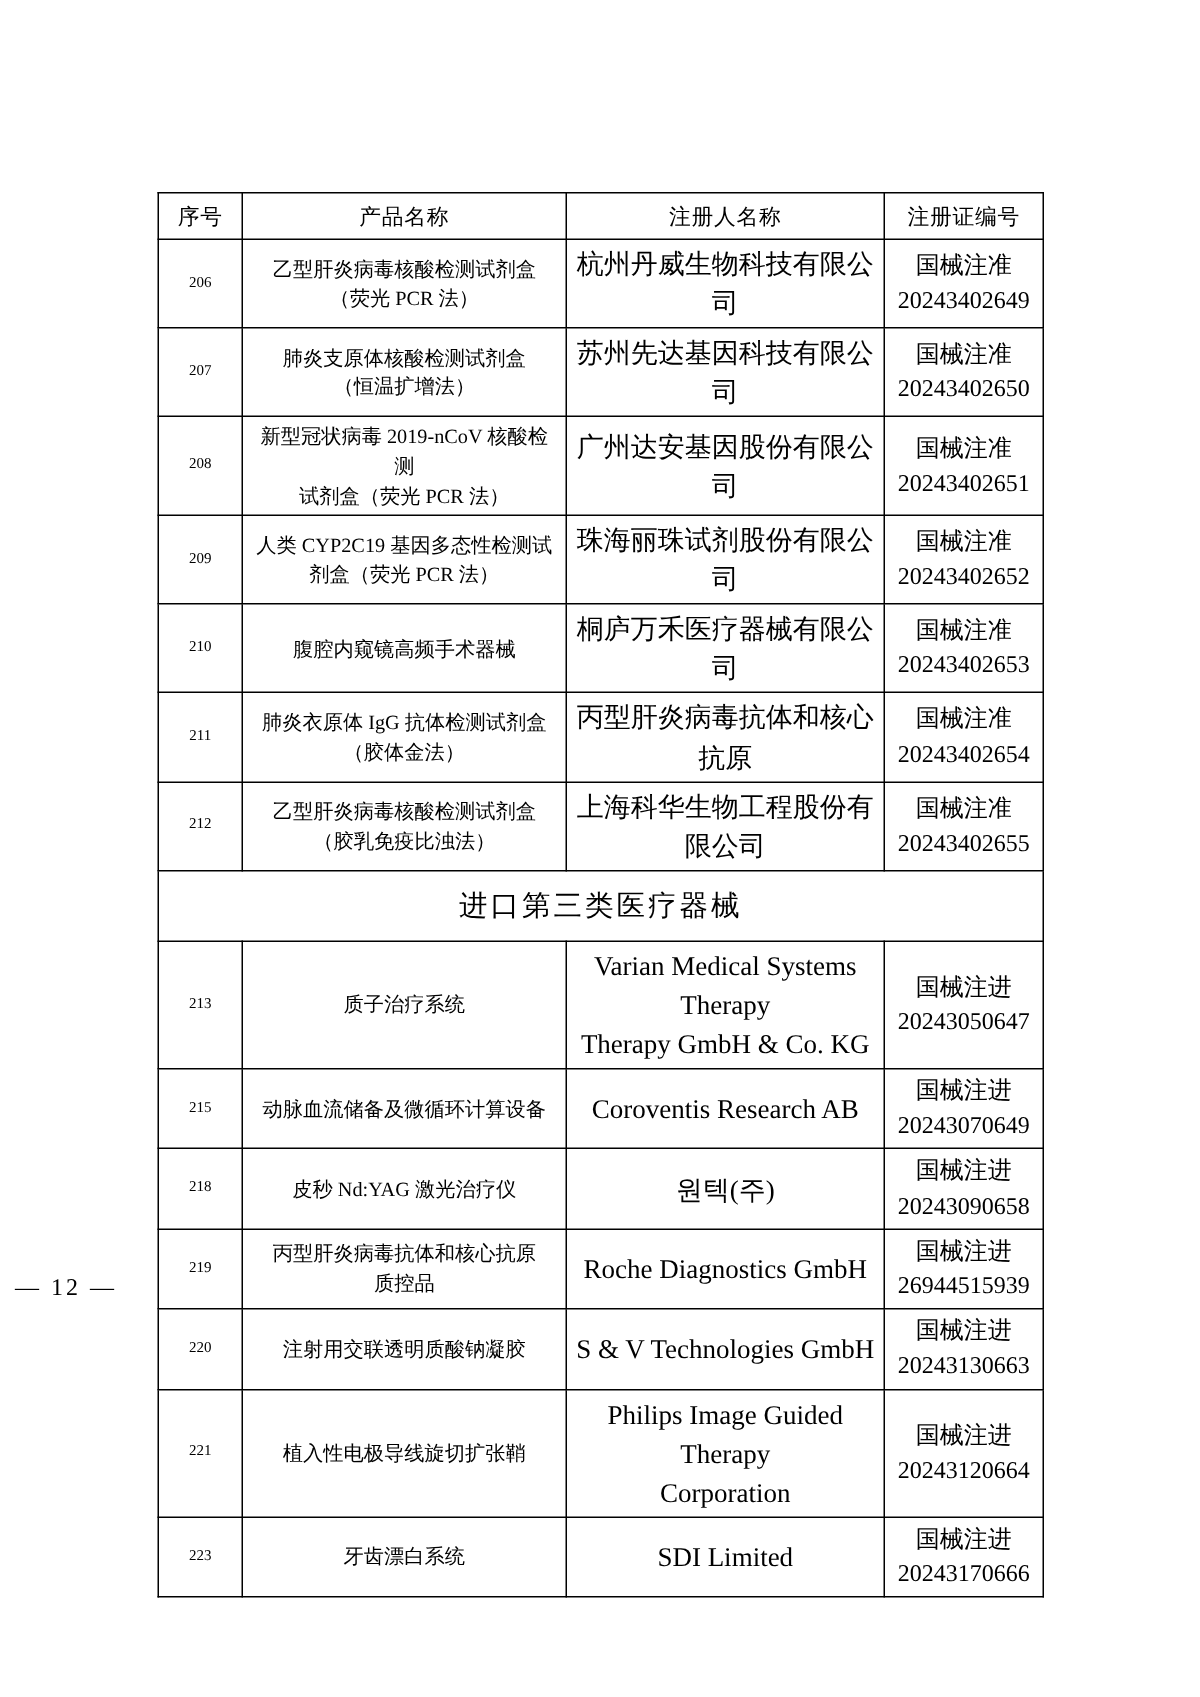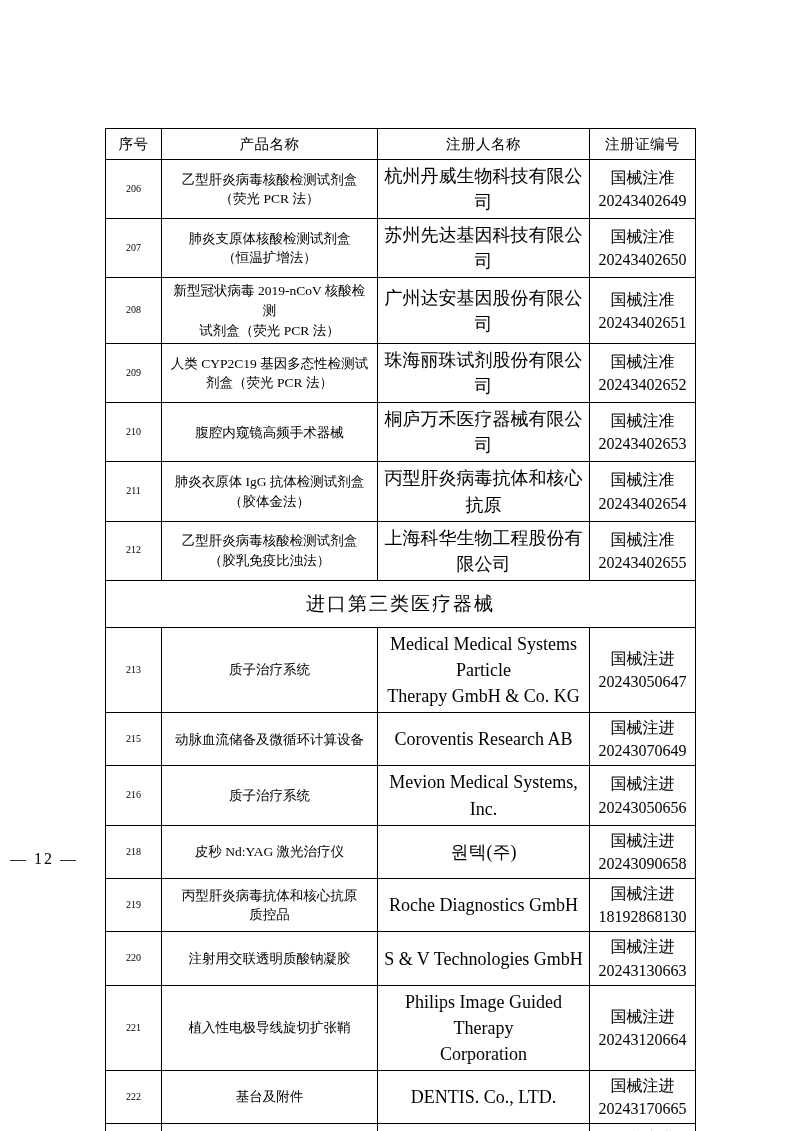--- a/index.html
+++ b/index.html
@@ -207,52 +207,39 @@
         </tr>
         <tr class="section-row">
           <td colspan="4">进口第三类医疗器械</td>
         </tr>
         <tr class="row">
           <td class="cell-no"><span>213</span></td>
           <td class="cell-prod">
             <span>质子治疗系统</span>
           </td>
           <td class="cell-reg">
-            <span>Medical Medical Systems Particle</span>
+            <span>Varian Medical Systems Therapy</span>
             <span>Therapy GmbH &amp; Co. KG</span>
           </td>
           <td class="cell-cert">
             <span>国械注进</span>
             <span>20243050647</span>
           </td>
         </tr>
         <tr class="row">
           <td class="cell-no"><span>215</span></td>
           <td class="cell-prod">
             <span>动脉血流储备及微循环计算设备</span>
           </td>
           <td class="cell-reg">
             <span>Coroventis Research AB</span>
           </td>
           <td class="cell-cert">
             <span>国械注进</span>
             <span>20243070649</span>
-          </td>
-        </tr>
-        <tr class="row">
-          <td class="cell-no"><span>216</span></td>
-          <td class="cell-prod">
-            <span>质子治疗系统</span>
-          </td>
-          <td class="cell-reg">
-            <span>Mevion Medical Systems, Inc.</span>
-          </td>
-          <td class="cell-cert">
-            <span>国械注进</span>
-            <span>20243050656</span>
           </td>
         </tr>
         <tr class="row">
           <td class="cell-no"><span>218</span></td>
           <td class="cell-prod">
             <span>皮秒 Nd:YAG 激光治疗仪</span>
           </td>
           <td class="cell-reg">
             <span>원텍(주)</span>
           </td>
@@ -265,21 +252,21 @@
           <td class="cell-no"><span>219</span></td>
           <td class="cell-prod">
             <span>丙型肝炎病毒抗体和核心抗原</span>
             <span>质控品</span>
           </td>
           <td class="cell-reg">
             <span>Roche Diagnostics GmbH</span>
           </td>
           <td class="cell-cert">
             <span>国械注进</span>
-            <span>18192868130</span>
+            <span>26944515939</span>
           </td>
         </tr>
         <tr class="row">
           <td class="cell-no"><span>220</span></td>
           <td class="cell-prod">
             <span>注射用交联透明质酸钠凝胶</span>
           </td>
           <td class="cell-reg">
             <span>S &amp; V Technologies GmbH</span>
           </td>
@@ -293,33 +280,20 @@
           <td class="cell-prod">
             <span>植入性电极导线旋切扩张鞘</span>
           </td>
           <td class="cell-reg">
             <span>Philips Image Guided Therapy</span>
             <span>Corporation</span>
           </td>
           <td class="cell-cert">
             <span>国械注进</span>
             <span>20243120664</span>
-          </td>
-        </tr>
-        <tr class="row">
-          <td class="cell-no"><span>222</span></td>
-          <td class="cell-prod">
-            <span>基台及附件</span>
-          </td>
-          <td class="cell-reg">
-            <span>DENTIS. Co., LTD.</span>
-          </td>
-          <td class="cell-cert">
-            <span>国械注进</span>
-            <span>20243170665</span>
           </td>
         </tr>
         <tr class="row">
           <td class="cell-no"><span>223</span></td>
           <td class="cell-prod">
             <span>牙齿漂白系统</span>
           </td>
           <td class="cell-reg">
             <span>SDI Limited</span>
           </td>

